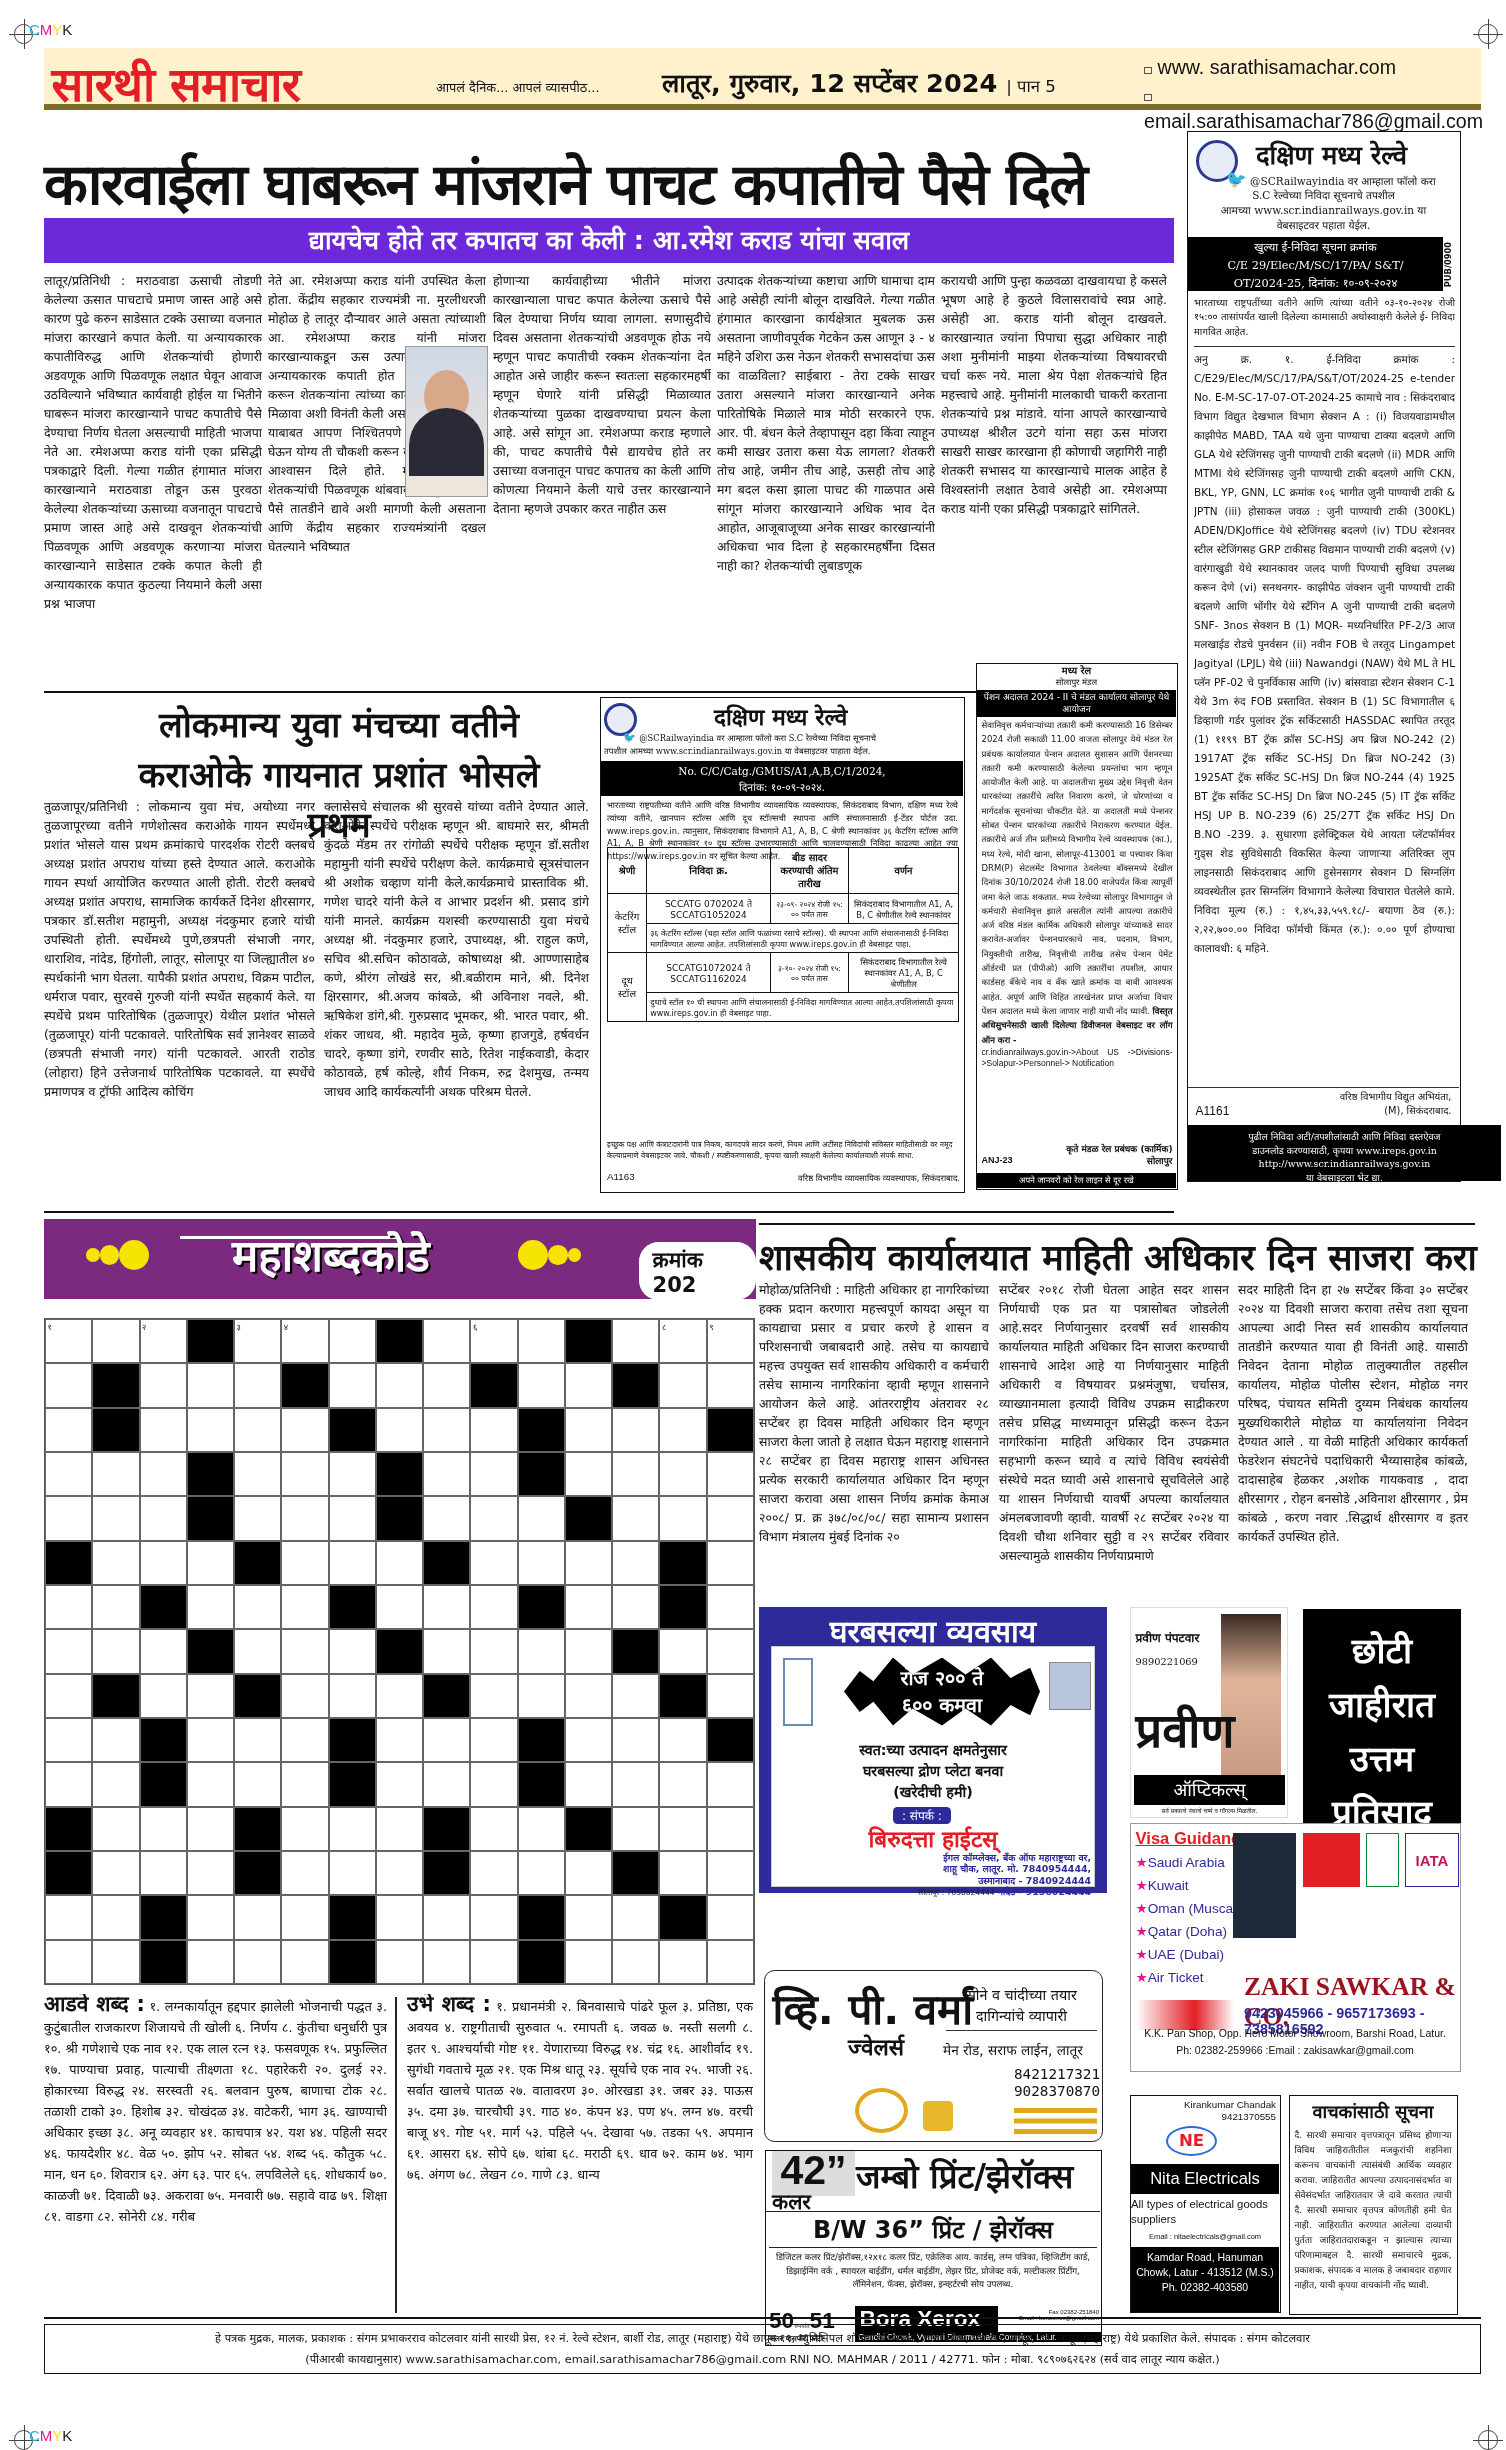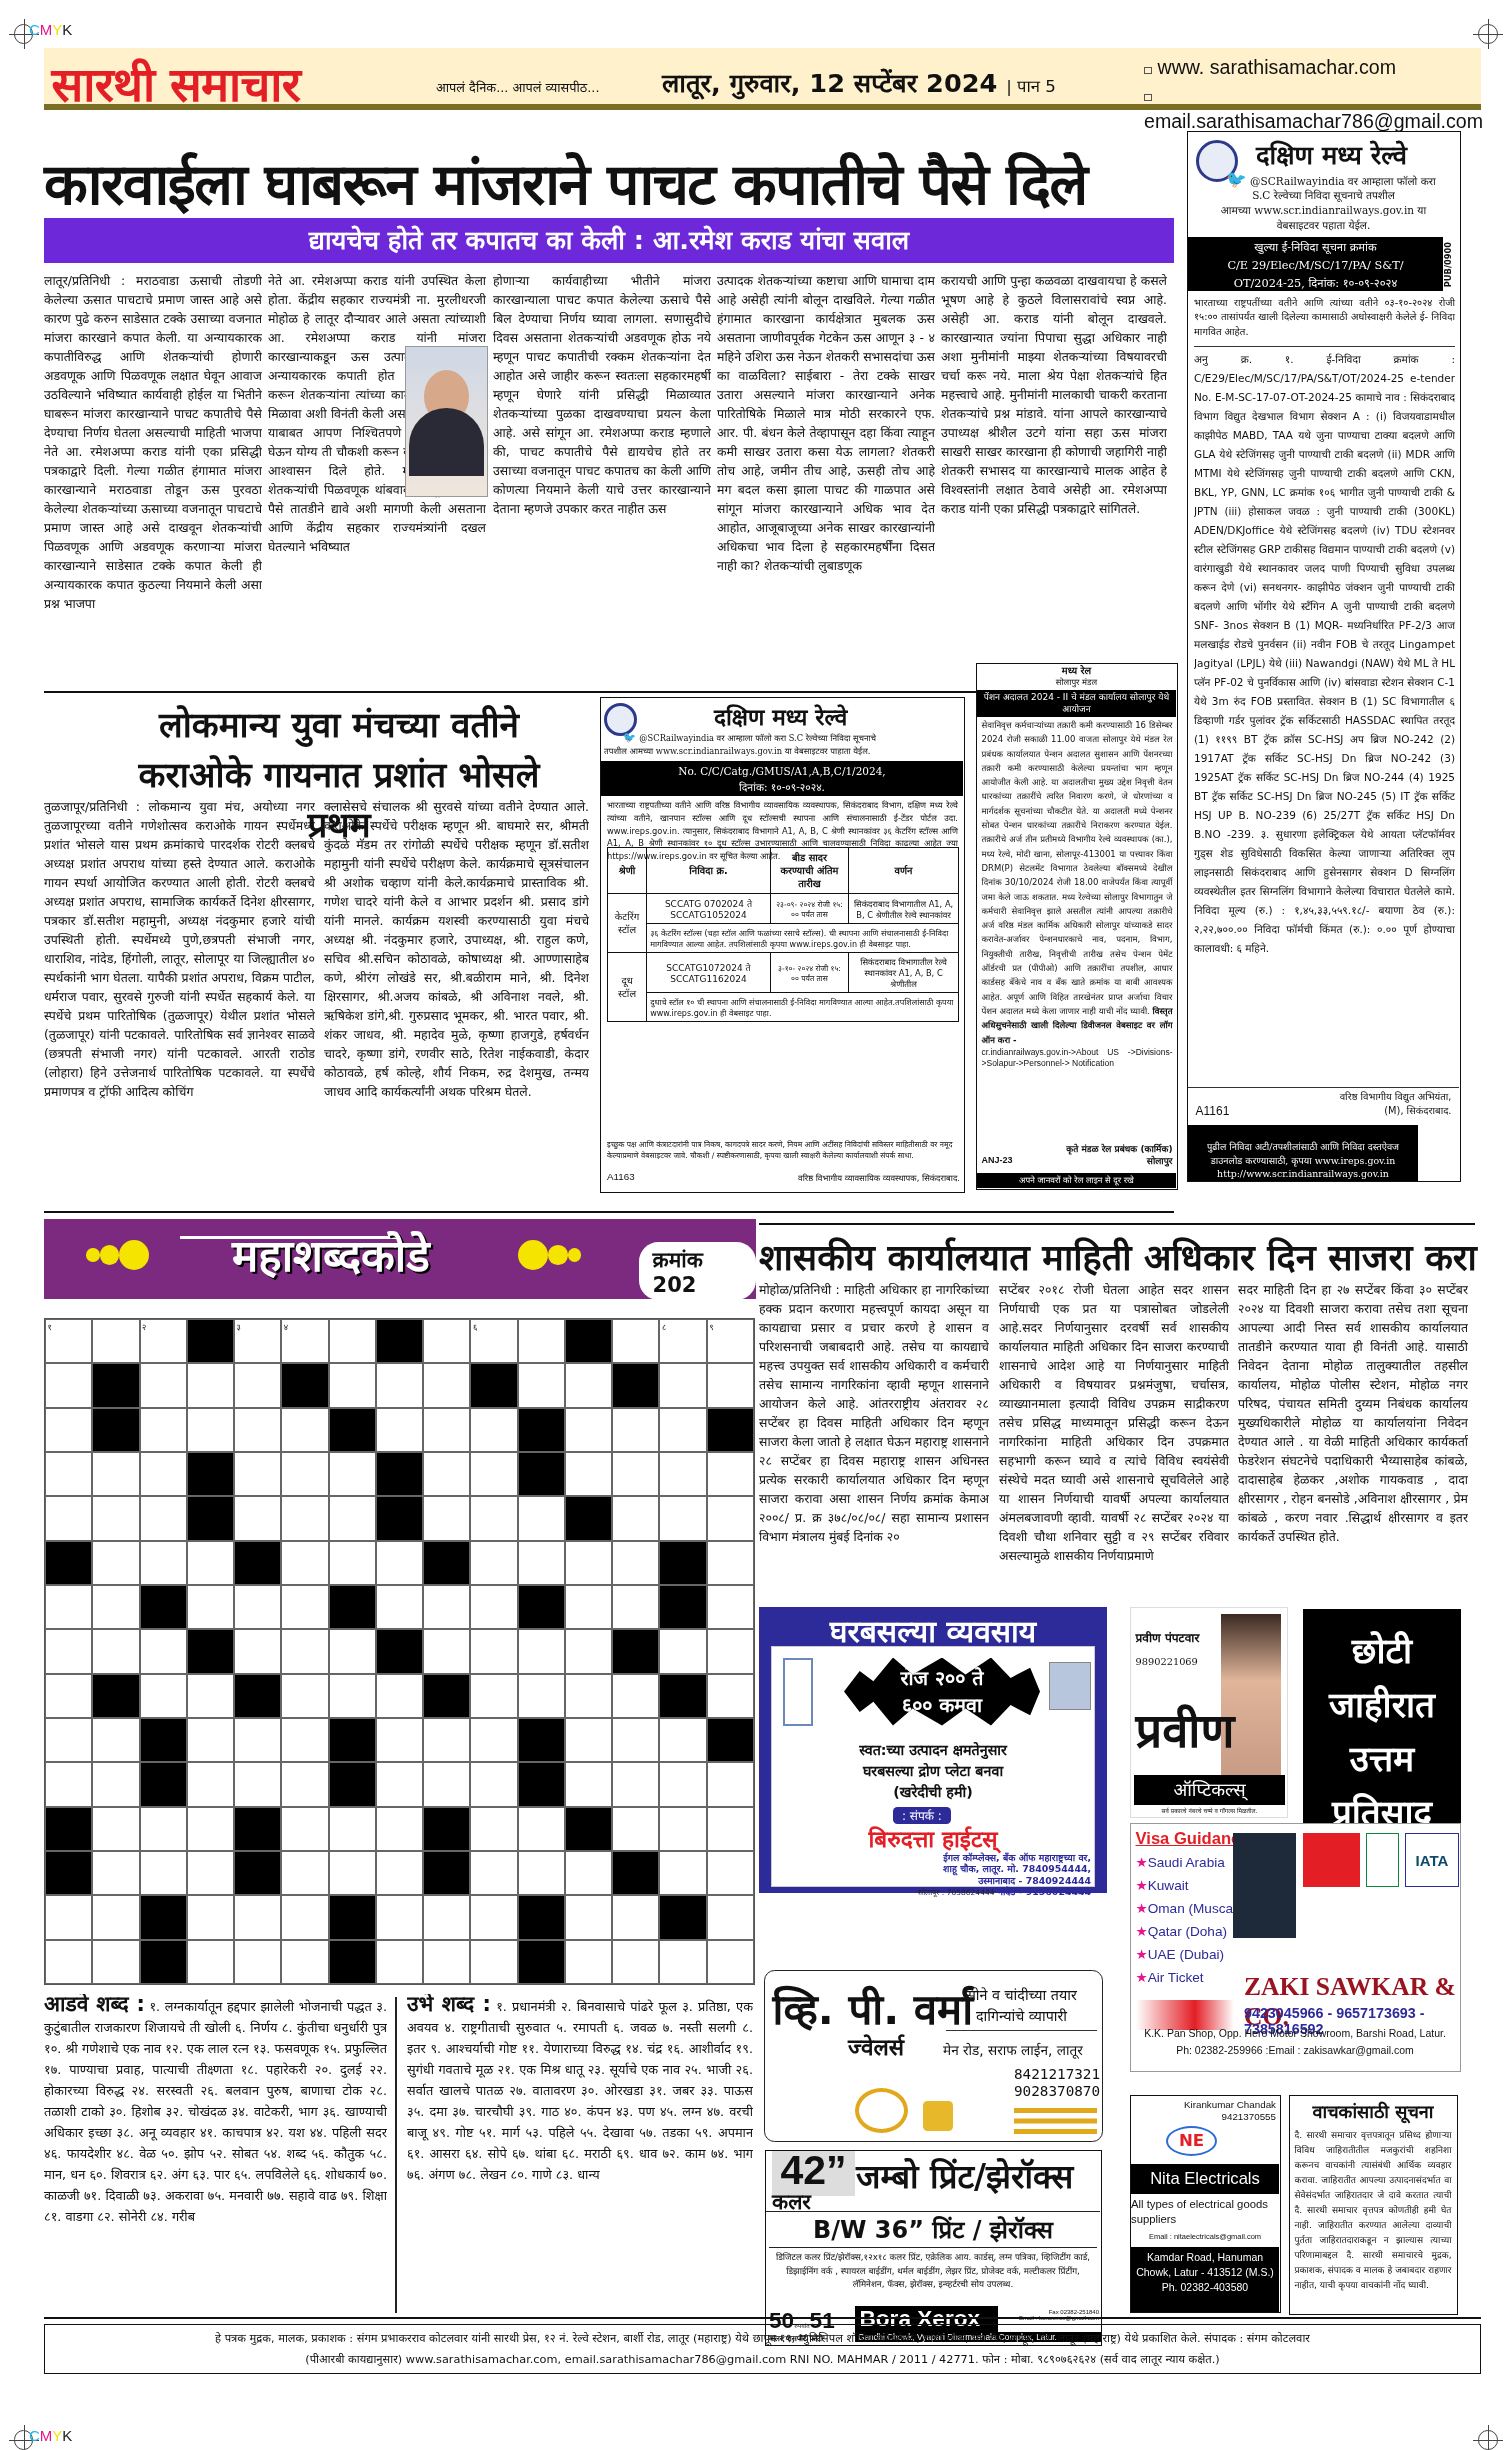--- a/index.html
+++ b/index.html
@@ -100,21 +100,21 @@
     </div>
   <div class="abs" style="left:255px;top:110px;font-size:8.3px;writing-mode:vertical-rl;transform:rotate(180deg);font-weight:bold">PUB/0900</div>
   <div class="abs small" style="left:6px;top:164px;width:261px;text-align:justify">भारताच्या राष्ट्रपतींच्या वतीने आणि त्यांच्या वतीने ०३-१०-२०२४ रोजी १५:०० तासांपर्यंत खाली दिलेल्या कामासाठी अधोस्वाक्षरी केलेले ई- निविदा मागवित आहेत.</div>
   <div class="abs small" style="left:6px;top:214px;width:261px;height:776px;text-align:justify;font-size:10.5px;line-height:19px;overflow:hidden;border-top:0.8px solid #333;padding-top:3px">अनु क्र. १. ई-निविदा क्रमांक : C/E29/Elec/M/SC/17/PA/S&amp;T/OT/2024-25 e-tender No. E-M-SC-17-07-OT-2024-25 कामाचे नाव : सिकंदराबाद विभाग विद्युत देखभाल विभाग सेक्शन A : (i) विजयवाडामधील काझीपेठ MABD, TAA यथे जुना पाण्याचा टाक्या बदलणे आणि GLA येथे स्टेजिंगसह जुनी पाण्याची टाकी बदलणे (ii) MDR आणि MTMI येथे स्टेजिंगसह जुनी पाण्याची टाकी बदलणे आणि CKN, BKL, YP, GNN, LC क्रमांक १०६ भागीत जुनी पाण्याची टाकी &amp; JPTN (iii) होसाकल जवळ : जुनी पाण्याची टाकी (300KL) ADEN/DKJoffice येथे स्टेजिंगसह बदलणे (iv) TDU स्टेशनवर स्टील स्टेजिंगसह GRP टाकीसह विद्यमान पाण्याची टाकी बदलणे (v) वारंगाखुडी येथे स्थानकावर जलद पाणी पिण्याची सुविधा उपलब्ध करून देणे (vi) सनथनगर- काझीपेठ जंक्शन जुनी पाण्याची टाकी बदलणे आणि भोंगीर येथे स्टॅंगिन A जुनी पाण्याची टाकी बदलणे SNF- 3nos सेक्शन B (1) MQR- मध्यनिर्धारित PF-2/3 आज मलखाईड रोडचे पुनर्वसन (ii) नवीन FOB चे तरतूद Lingampet Jagityal (LPJL) येथे (iii) Nawandgi (NAW) येथे ML ते HL प्लॅन PF-02 चे पुनर्विकास आणि (iv) बांसवाडा स्टेशन सेक्शन C-1 येथे 3m रुंद FOB प्रस्तावित. सेक्शन B (1) SC विभागातील ६ डिव्हाणी गर्डर पुलांवर ट्रॅक सर्किटसाठी HASSDAC स्थापित तरतूद (1) ११९९ BT ट्रॅक क्रॉस SC-HSJ अप ब्रिज NO-242 (2) 1917AT ट्रॅक सर्किट SC-HSJ Dn ब्रिज NO-242 (3) 1925AT ट्रॅक सर्किट SC-HSJ Dn ब्रिज NO-244 (4) 1925 BT ट्रॅक सर्किट SC-HSJ Dn ब्रिज NO-245 (5) IT ट्रॅक सर्किट HSJ UP B. NO-239 (6) 25/27T ट्रॅक सर्किट HSJ Dn B.NO -239. ३. सुधारणा इलेक्ट्रिकल येथे आयता प्लॅटफॉर्मवर गुड्स शेड सुविधेसाठी विकसित केल्या जाणाऱ्या अतिरिक्त लूप लाइनसाठी सिकंदराबाद आणि हुसेनसागर सेक्शन D सिग्नलिंग व्यवस्थेतील इतर सिग्नलिंग विभागाने केलेल्या विचारात घेतलेले कामे. निविदा मूल्य (रु.) : १,४५,३३,५५९.१८/- बयाणा ठेव (रु.): २,२२,७००.०० निविदा फॉर्मची किंमत (रु.): ०.०० पूर्ण होण्याचा कालावधी: ६ महिने.</div>
   <div class="abs" style="left:0;top:955px;width:271px;border-top:0.8px solid #333"></div>
   <div class="abs small" style="left:7.5px;top:958px;width:256px;text-align:right">
       <div>वरिष्ठ विभागीय विद्युत अभियंता,</div>
       <div>(M), सिकंदराबाद.</div>
     </div>
   <div class="abs" style="left:7.5px;top:972px;font-size:12px;font-family:'Liberation Sans',sans-serif">A1161</div>
-  <div class="abs blk serif" style="left:0;top:993px;width:230px;height:56px;font-size:9.4px;line-height:13.6px;padding-top:15px">
+  <div class="abs blk serif" style="left:0;top:993px;width:313px;height:56px;font-size:9.4px;line-height:13.6px;padding-top:5px">
       <div>पुढील निविदा अटी/तपशीलांसाठी आणि निविदा दस्तऐवज</div>
       <div>डाउनलोड करण्यासाठी, कृपया www.ireps.gov.in</div>
       <div>http://www.scr.indianrailways.gov.in</div>
       <div>या वेबसाइटला भेट द्या.</div>
     </div>
 </div>
 
 <div class="abs rule" style="left:44px;top:691px;width:1130px;height:1.5px"></div>
 
 <div class="abs sec2h">
@@ -472,21 +472,21 @@
     <div><span style="color:#e6158c">★</span><span>Saudi Arabia</span></div>
     <div><span style="color:#e6158c">★</span><span>Kuwait</span></div>
     <div><span style="color:#e6158c">★</span><span>Oman (Muscat)</span></div>
     <div><span style="color:#e6158c">★</span><span>Qatar (Doha)</span></div>
     <div><span style="color:#e6158c">★</span><span>UAE (Dubai)</span></div>
     <div><span style="color:#e6158c">★</span><span>Air Ticket</span></div>
   </div>
   <div class="abs" style="left:102px;top:9px;width:63px;height:105px;background:#1e2a3a"></div>
   <div class="abs" style="left:172px;top:9px;width:57px;height:54px;background:#e31e25"></div>
   <div class="abs" style="left:235px;top:9px;width:33px;height:54px;border:1.5px solid #0a8a3a"></div>
-  <div class="abs" style="left:274px;top:9px;width:54px;height:54px;border:1.5px solid #2d2a9a;color:#0c4a6e;font-weight:bold;font-size:15px;text-align:center;line-height:54px;font-family:'Liberation Sans',sans-serif">IATA</div>
+  <div class="abs" style="left:274px;top:9px;width:54px;height:54px;border:1.5px solid #2d2a9a;color:#be185d;font-weight:bold;font-size:15px;text-align:center;line-height:54px;font-family:'Liberation Sans',sans-serif">IATA</div>
   <div class="abs" style="left:4.5px;top:176px;width:98px;height:30px;background:linear-gradient(90deg,#fff,#e31e25 60%,#fff)"></div>
   <div class="abs" style="left:113px;top:148px;color:#9a1420;font-size:25.6px;font-weight:bold;font-family:'Liberation Serif',serif">ZAKI SAWKAR &amp; CO.</div>
   <div class="abs" style="left:113px;top:181px;color:#2d2a9a;font-size:14.3px;font-weight:bold;font-family:'Liberation Sans',sans-serif">9423045966 - 9657173693 - 7385816592</div>
   <div class="abs" style="left:0;top:203px;width:328px;text-align:center;font-size:10.5px;font-family:'Liberation Sans',sans-serif">K.K. Pan Shop, Opp. Hero Motor Showroom, Barshi Road, Latur.</div>
   <div class="abs" style="left:0;top:220px;width:328px;text-align:center;font-size:10.5px;font-family:'Liberation Sans',sans-serif">Ph: 02382-259966 :Email : zakisawkar@gmail.com</div>
 </div>
 
 <div class="abs verma">
   <div class="abs" style="left:7.5px;top:7.5px;font-size:42px;font-weight:bold">व्हि. पी. वर्मा</div>
   <div class="abs" style="left:83px;top:60px;font-size:22.6px;font-weight:bold">ज्वेलर्स</div>

